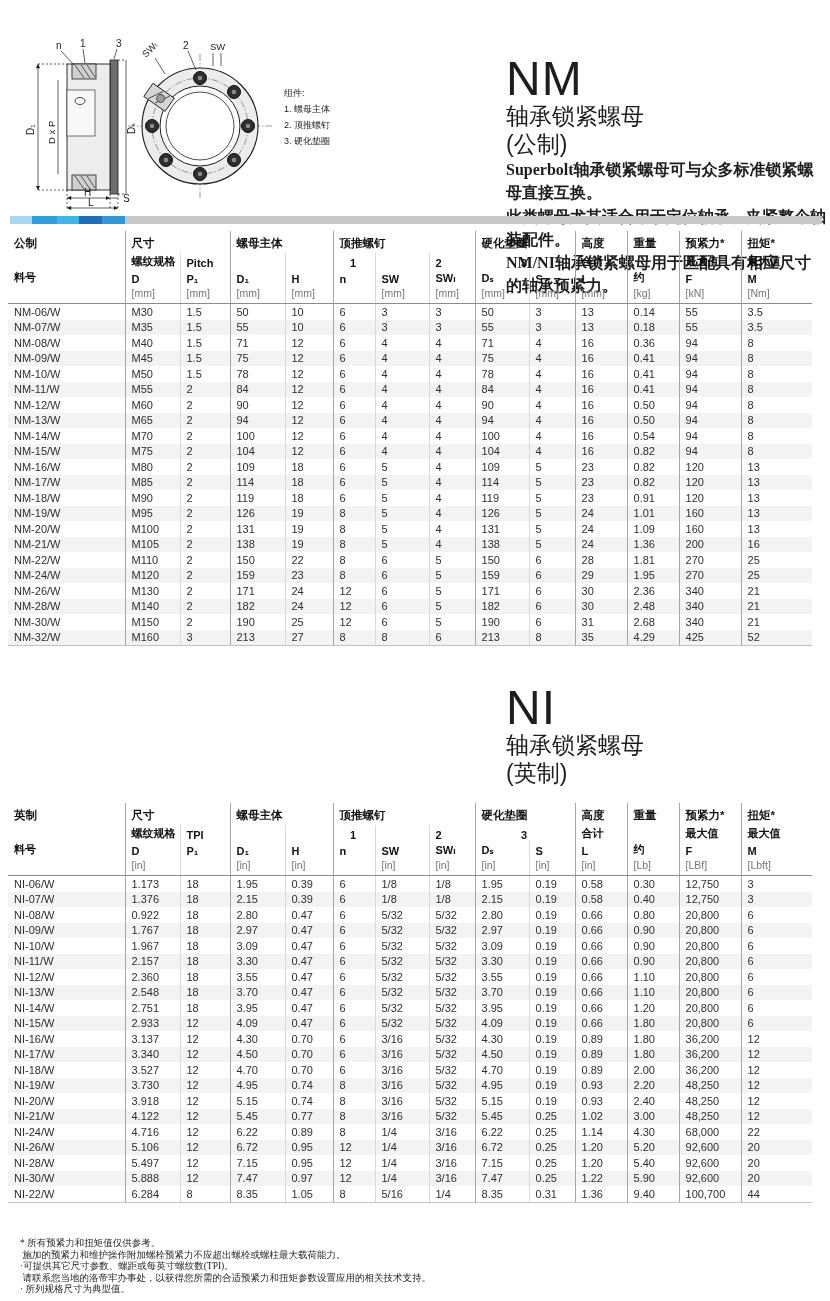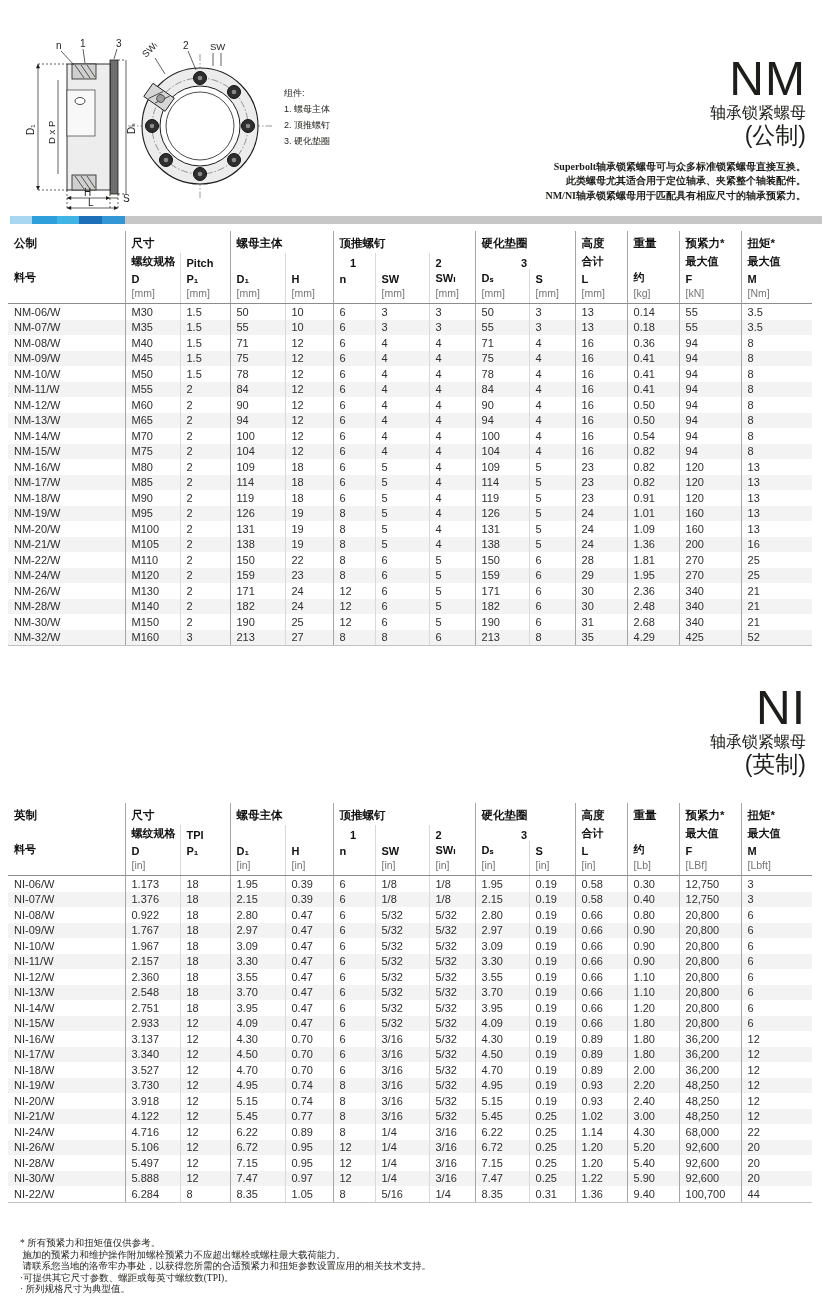--- a/index.html
+++ b/index.html
@@ -1,25 +1,25 @@
 <!DOCTYPE html>
 <html><head>
 <meta charset="utf-8">
 <style>
   html,body{margin:0;padding:0;background:#fff;}
   body{font-family:"Liberation Sans","DejaVu Sans",sans-serif;color:#1d1d1b;}
   .page{position:relative;width:830px;height:1301px;background:#fff;overflow:hidden;}
 
   
-  .title-block{position:absolute;right:24px;text-align:right;}
+  .title-block{position:absolute;right:4px;text-align:left;}
   .product-name{font-size:48px;line-height:1.0;font-weight:400;letter-spacing:1px;}
-  .product-subtitle{font-size:16px;line-height:1.2;font-weight:400;}
+  .product-subtitle{font-size:23px;line-height:1.2;font-weight:400;}
   .product-variant{font-size:23px;line-height:1.2;font-weight:400;}
-  .product-desc{margin-top:10px;font-family:"Liberation Serif","DejaVu Serif",serif;
-    font-size:10px;font-weight:600;line-height:1.45;color:#1d1d1b;}
+  .product-desc{font-family:"Liberation Serif","DejaVu Serif",serif;
+    font-size:16px;font-weight:600;line-height:1.45;color:#1d1d1b;}
 
   
   .brand-bar{position:absolute;top:216px;left:10px;right:8px;height:8px;display:flex;}
   .brand-bar .seg{height:100%;}
   .brand-bar .rest{flex:1;height:100%;}
 
   
   table.spec{border-collapse:collapse;table-layout:fixed;width:804px;}
   .tbl-wrap{position:absolute;left:8px;}
   col.c0{width:117px}col.c1{width:55px}col.c2{width:50px}col.c3{width:55px}
@@ -1048,15 +1048,15 @@
             <td class="lb">0.31</td>
             <td class="gb">1.36</td>
             <td class="gb">9.40</td>
             <td class="gb">100,700</td>
             <td class="gb">44</td>
           </tr>
         </tbody>
     </table>
   </div>
 
-  <div class="footnotes"><div>* 所有预紧力和扭矩值仅供参考。</div><div> 施加的预紧力和维护操作附加螺栓预紧力不应超出螺栓或螺柱最大载荷能力。</div><div> 请联系您当地的洛帝牢办事处，以获得您所需的合适预紧力和扭矩参数设置应用的相关技术支持。</div><div>·可提供其它尺寸参数、螺距或每英寸螺纹数(TPI)。</div><div>· 所列规格尺寸为典型值。</div></div>
+  <div class="footnotes"><div>* 所有预紧力和扭矩值仅供参考。</div><div> 施加的预紧力和维护操作附加螺栓预紧力不应超出螺栓或螺柱最大载荷能力。</div><div>·可提供其它尺寸参数、螺距或每英寸螺纹数(TPI)。</div><div> 请联系您当地的洛帝牢办事处，以获得您所需的合适预紧力和扭矩参数设置应用的相关技术支持。</div><div>· 所列规格尺寸为典型值。</div></div>
 
 </div>
 
 </body></html>

